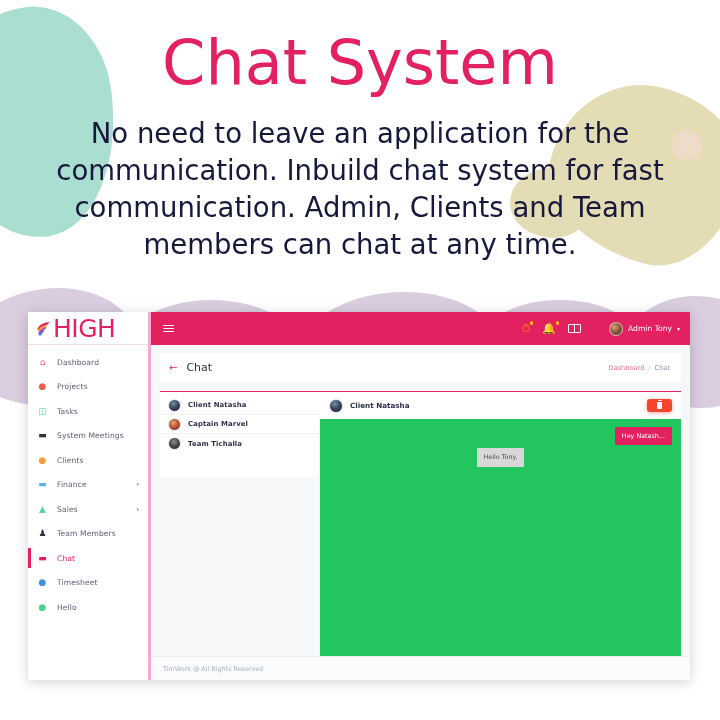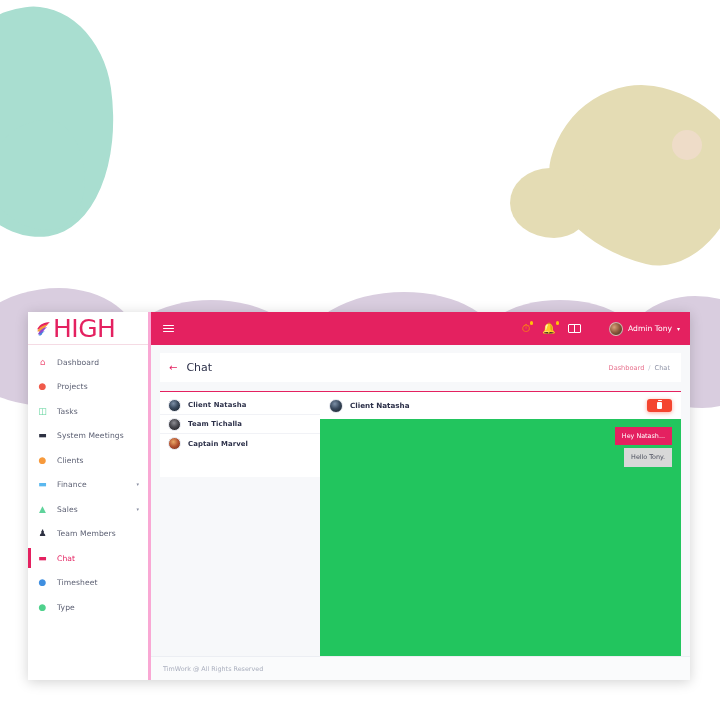--- a/index.html
+++ b/index.html
@@ -356,21 +356,21 @@
     flex: 1 1 auto;
     padding: 8px 9px 0 9px;
     background: #22c55e;
     display: flex;
     flex-direction: column;
     gap: 3px;
     min-height: 0;
   }
   .msg-row { display: flex; }
   .msg-row.out { justify-content: flex-end; }
-  .msg-row.in  { justify-content: flex-end; }
+  .msg-row.in  { justify-content: center; }
   .bubble {
     font-size: 6.4px;
     padding: 5px 7px;
     max-width: 58%;
     line-height: 1.3;
     white-space: nowrap;
   }
   .bubble.out { background: #e42160; color: #ffffff; }
   .bubble.in  { background: #d8d8d8; color: #4a4d5c; }
 
@@ -429,20 +429,24 @@
   <div class="blob blob-tan2"></div>
   <div class="blob blob-pinkdot"></div>
 
   <div class="lav-blob lav-a"></div>
   <div class="lav-blob lav-b"></div>
   <div class="lav-blob lav-c"></div>
   <div class="lav-blob lav-d"></div>
   <div class="lav-blob lav-e"></div>
   <div class="lav-blob lav-f"></div>
 
+  <div class="hero">
+    <div class="hero-title">Chat System</div>
+    <div class="hero-sub">No need to leave an application for the communication. Inbuild chat system for fast communication. Admin, Clients and Team members can chat at any time.</div>
+  </div>
 
   <div id="app-window">
 
     <div class="sidebar">
       <div class="logo-area">
         <div class="logo-mark">
           <svg viewBox="0 0 24 24" width="17" height="17">
             <path d="M3 13 C7 5, 14 3, 21 3 C16 7, 13 10, 11 14 Z" fill="#e42160"></path>
             <path d="M3 16 C7 9, 13 7, 19 6 C14 10, 11 13, 9 17 Z" fill="#f79a3c"></path>
             <path d="M4 20 C7 14, 12 11, 17 10 C13 14, 10 17, 9 21 Z" fill="#8e4ad0"></path>
@@ -490,21 +494,21 @@
         <div class="nav-item active">
           <span class="nav-ico" style="color:#e42160">▬</span>
           <span class="nav-label">Chat</span>
         </div>
         <div class="nav-item">
           <span class="nav-ico" style="color:#3f8fe0">●</span>
           <span class="nav-label">Timesheet</span>
         </div>
         <div class="nav-item">
           <span class="nav-ico" style="color:#4fd18c">●</span>
-          <span class="nav-label">Type</span>
+          <span class="nav-label">Hello</span>
         </div>
       </div>
     </div>
 
     <div class="main">
 
       <div class="navbar">
         <div class="hamburger">
           <span></span>
             <span></span>
@@ -546,26 +550,26 @@
         </div>
 
         <div class="panels">
 
           <div class="contacts">
             <div class="contact-row">
               <span class="c-avatar av-1"></span>
               <span class="contact-name">Client Natasha</span>
             </div>
             <div class="contact-row">
+              <span class="c-avatar av-3"></span>
+              <span class="contact-name">Captain Marvel</span>
+            </div>
+            <div class="contact-row">
               <span class="c-avatar av-2"></span>
               <span class="contact-name">Team Tichalla</span>
-            </div>
-            <div class="contact-row">
-              <span class="c-avatar av-3"></span>
-              <span class="contact-name">Captain Marvel</span>
             </div>
           </div>
 
           <div class="chat-panel">
             <div class="chat-head">
               <span class="c-avatar av-1"></span>
               <span class="chat-head-name">Client Natasha</span>
               <button class="delete-btn">
                 <span class="trash-glyph"></span>
               </button>

